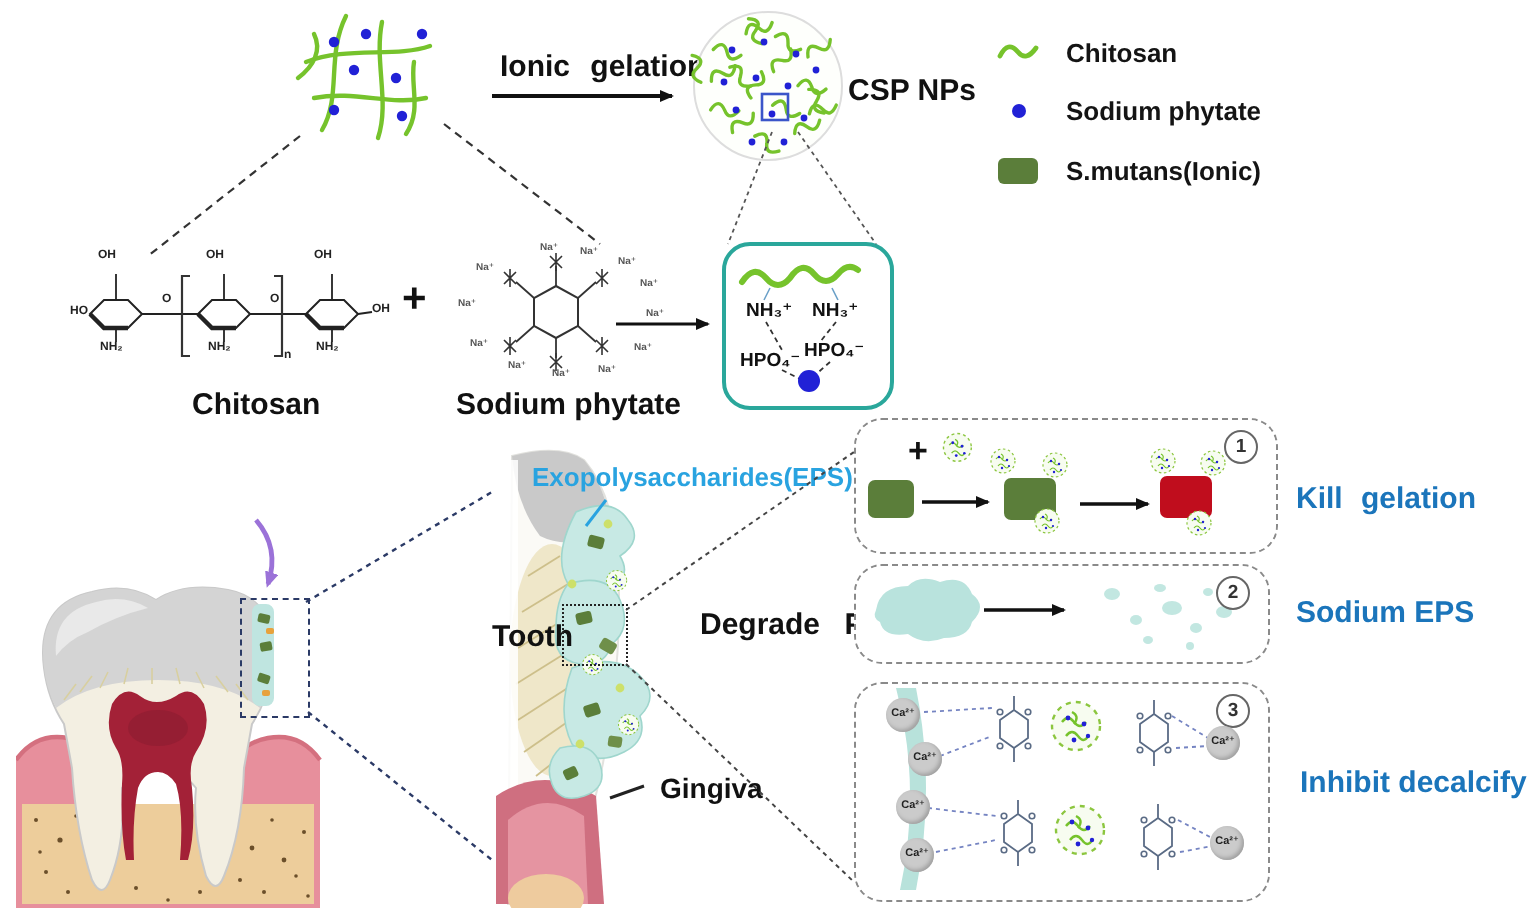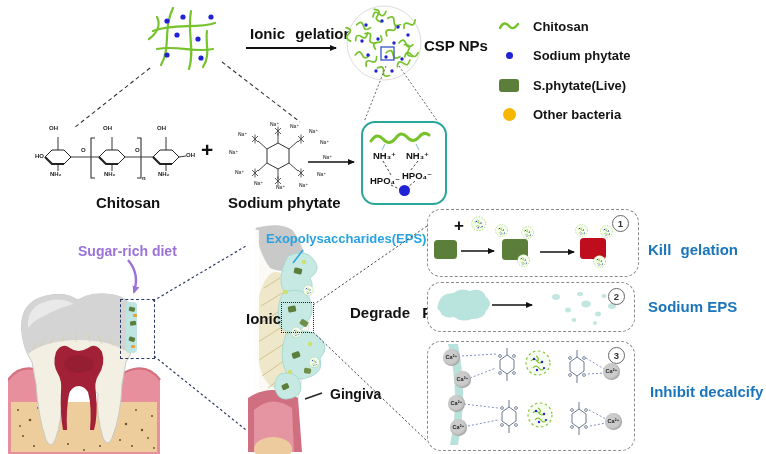--- a/index.html
+++ b/index.html
@@ -151,27 +151,21 @@
     <div class="legend-row">
       <span class="legend-icon">
         <span style="width:7px;height:7px;border-radius:50%;background:#2121d6;display:block"></span>
       </span>
       <span class="legend-label">Sodium phytate</span>
     </div>
     <div class="legend-row">
       <span class="legend-icon">
         <span class="sq-chip" style="background:#5b7e3a"></span>
       </span>
-      <span class="legend-label">S.phytate(Live)</span>
-    </div>
-    <div class="legend-row">
-      <span class="legend-icon">
-        <span style="width:13px;height:13px;border-radius:50%;background:#f5b700;display:block"></span>
-      </span>
-      <span class="legend-label">Other bacteria</span>
+      <span class="legend-label">S.mutans(Ionic)</span>
     </div>
   </div>
 
   <div class="abs" style="left:35px;top:125px;width:165px;height:60px">
     <svg class="abs" style="left:0;top:0" width="165" height="60">
       <polygon points="10,32 17,25 29,25 36,32 29,39 17,39" fill="none" stroke="#222" stroke-width="1"></polygon>
       <polygon points="64,32 71,25 83,25 90,32 83,39 71,39" fill="none" stroke="#222" stroke-width="1"></polygon>
       <polygon points="118,32 125,25 137,25 144,32 137,39 125,39" fill="none" stroke="#222" stroke-width="1"></polygon>
       <path d="M10,32 L17,39 L29,39" fill="none" stroke="#222" stroke-width="2.2"></path>
       <path d="M64,32 L71,39 L83,39" fill="none" stroke="#222" stroke-width="2.2"></path>
@@ -294,21 +288,20 @@
       <line x1="68" y1="54" x2="68" y2="46"></line>
         <line x1="82" y1="54" x2="80" y2="46"></line>
       <line x1="94" y1="56" x2="90" y2="48"></line>
         <line x1="106" y1="58" x2="100" y2="50"></line>
       <line x1="116" y1="62" x2="110" y2="54"></line>
     </g>
     <path d="M48,64 Q54,54 62,60 Q70,66 80,60 Q88,54 94,64 Q98,76 90,88 Q86,94 88,106 Q90,128 86,142 L82,142 Q84,118 80,104 Q76,98 71,98 Q64,98 61,106 Q58,122 59,142 L55,142 Q52,126 53,104 Q54,92 50,86 Q44,76 48,64 Z" fill="#a32137"></path>
     <ellipse cx="71" cy="76" rx="15" ry="9" fill="#8c1c30" opacity="0.6"></ellipse>
   </svg>
 
-  <span class="lbl" style="left:78px;top:243px;font-size:14px;color:#9b72d8">Sugar-rich diet</span>
   <svg class="abs" style="left:120px;top:258px" width="30" height="42">
     <path d="M8,2 q12,14 6,32" stroke="#9b72d8" stroke-width="2.4" fill="none" marker-end="url(#ahp)"></path>
   </svg>
 
   <div class="dashed-zoom-box">
     <svg width="30" height="55" style="display:block">
       <rect x="5" y="2" width="11" height="51" rx="4" fill="#bfe5e0"></rect>
       <rect x="8" y="7" width="6" height="4.5" rx="1" fill="#5b7e3a" transform="rotate(12 11 9)"></rect>
       <rect x="9" y="21" width="6" height="4.5" rx="1" fill="#5b7e3a" transform="rotate(-10 12 23)"></rect>
       <rect x="8" y="37" width="6" height="4.5" rx="1" fill="#5b7e3a" transform="rotate(18 11 39)"></rect>
@@ -351,21 +344,21 @@
       <circle cx="40" cy="70" r="2.2" fill="#cde06a"></circle>
       <circle cx="64" cy="122" r="2.2" fill="#cde06a"></circle>
       <circle cx="44" cy="150" r="2.2" fill="#cde06a"></circle>
       <use href="#np" transform="translate(56,62) scale(0.42)"></use>
       <use href="#np" transform="translate(62,134) scale(0.42)"></use>
       <use href="#np" transform="translate(44,104) scale(0.42)"></use>
     </g>
   </svg>
 
   <span class="lbl" style="left:266px;top:231px;font-size:13px;color:#29a3e0">Exopolysaccharides(EPS)</span>
-  <span class="lbl" style="left:246px;top:310px;font-size:15px">Ionic</span>
+  <span class="lbl" style="left:246px;top:310px;font-size:15px">Tooth</span>
   <span class="lbl" style="left:350px;top:304px;font-size:15px;word-spacing:8px">Degrade PH</span>
   <span class="lbl" style="left:330px;top:386px;font-size:14px">Gingiva</span>
   <div class="dotted-zoom-box"></div>
 
   <div class="panel" style="left:427px;top:209px;width:210px;height:66px">
     <svg class="abs" style="left:0;top:0" width="207" height="63">
       <rect x="6" y="30" width="23" height="19" rx="3.5" fill="#5b7e3a"></rect>
       <use href="#np" transform="translate(42,5) scale(0.58)"></use>
       <line x1="33" y1="41" x2="66" y2="41" stroke="#111" stroke-width="1.7" marker-end="url(#ah)"></line>
       <rect x="74" y="29" width="26" height="21" rx="3.5" fill="#5b7e3a"></rect>

